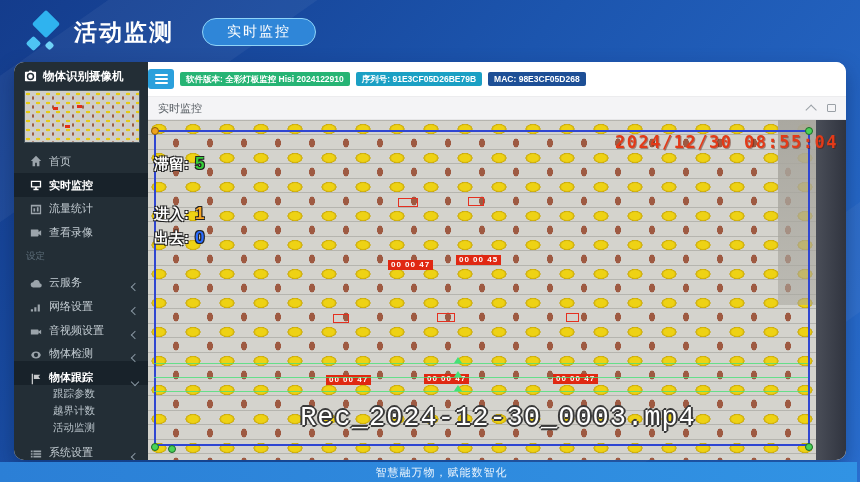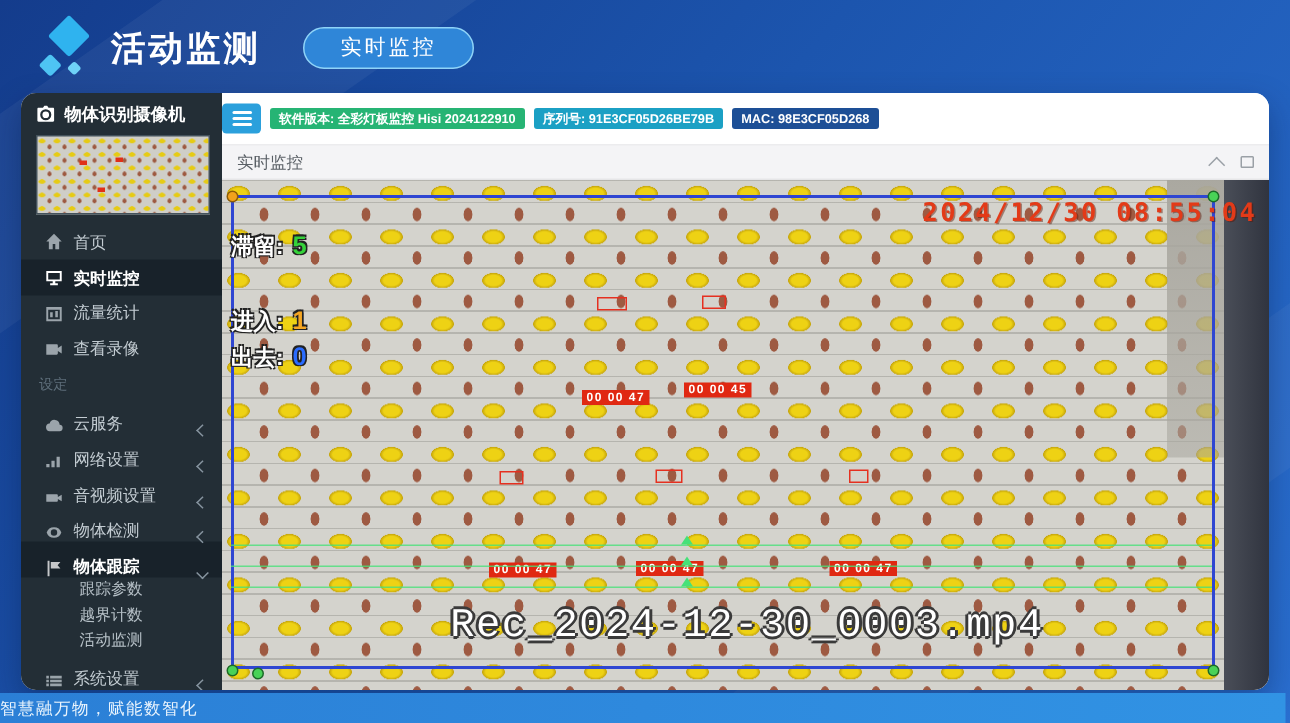--- a/index.html
+++ b/index.html
@@ -131,21 +131,21 @@
   .gt0 { top:237px; } .gt1 { top:251px; } .gt2 { top:265px; }
 
   .fname { position:absolute; left:85px; top:283px; width:530px; text-align:center;
     color:#fff; font-size:27px; letter-spacing:1px;
     text-shadow:-2px 0 0 #3a3a3a,2px 0 0 #3a3a3a,0 -2px 0 #3a3a3a,0 2px 0 #3a3a3a,
                 -1px -1px 0 #3a3a3a,1px 1px 0 #3a3a3a;font-family:Liberation Mono, monospace; }
 
   
   .footer-band { position:absolute; left:0; right:3px; bottom:0; height:20px;
     background:linear-gradient(90deg,#2b7fd6,#3193e4); display:flex; align-items:center;
-    justify-content:flex-start; padding-right:14px; }
+    justify-content:center; padding-right:14px;padding-left:40px; }
   .footer-band span { color:#eaf4fd; font-size:11px; letter-spacing:1px; }
 </style>
 </head>
 <body>
 
 <div class="ribbon r1"></div>
 <div class="ribbon r2"></div>
 
 <div class="pg-header">
   <div class="logo">

